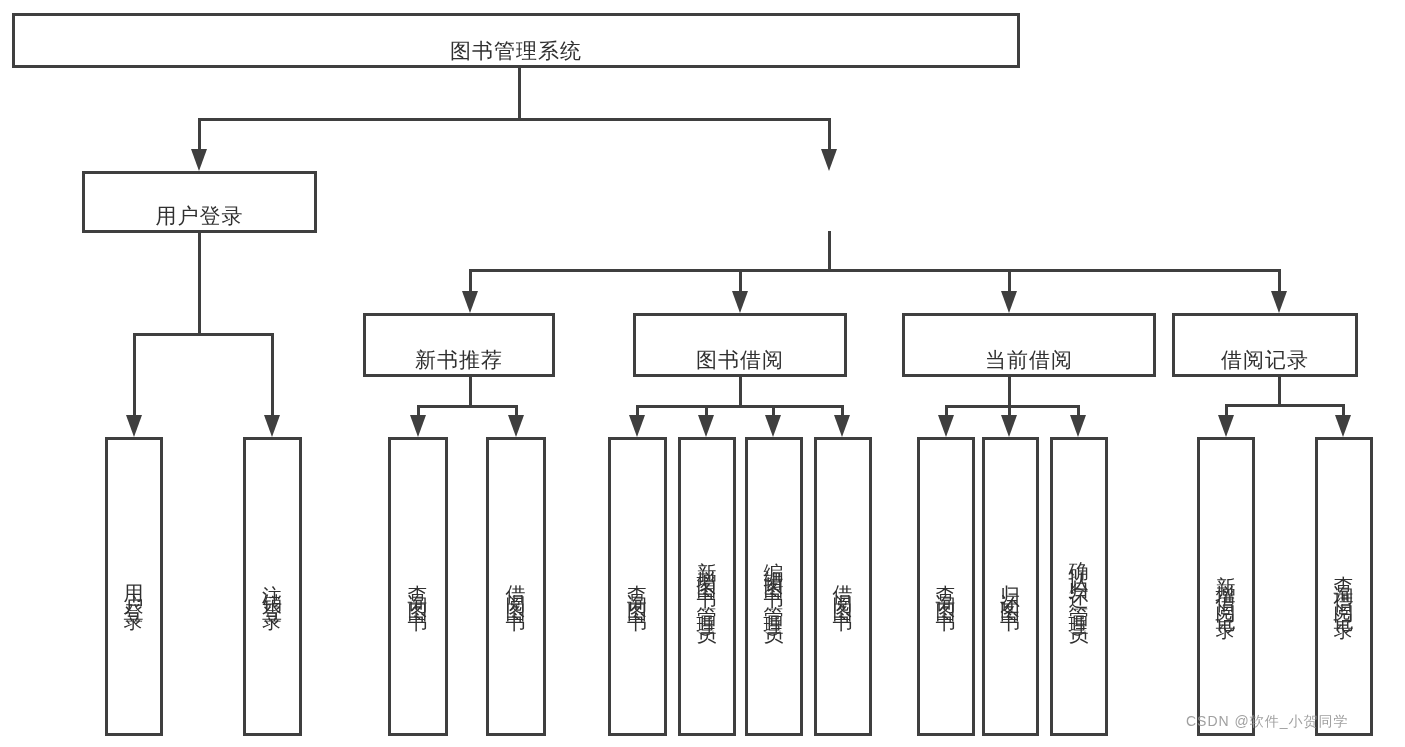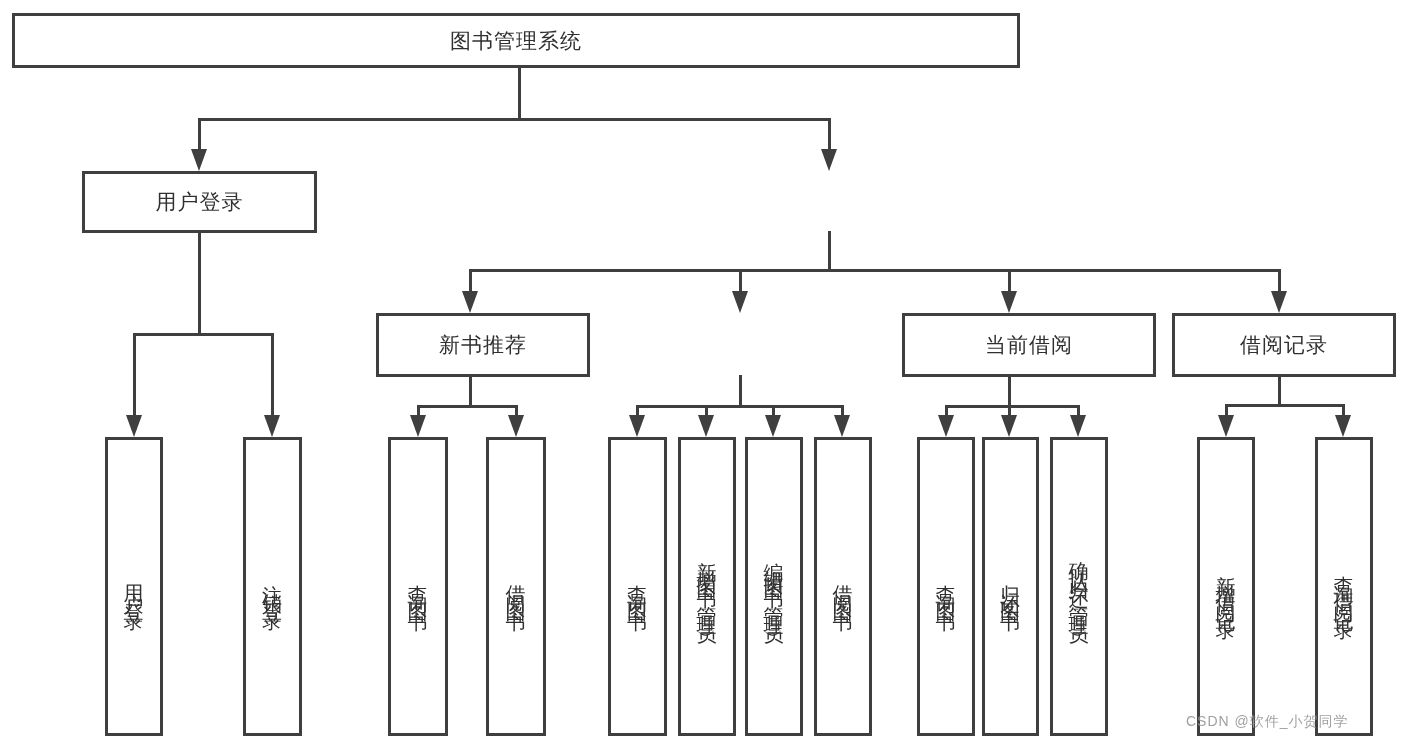--- a/index.html
+++ b/index.html
@@ -2,21 +2,21 @@
 <html><head>
 <meta charset="utf-8">
 <style>
   html,body{margin:0;padding:0;background:#ffffff;}
   .canvas{
     position:relative;width:1405px;height:747px;background:#ffffff;overflow:hidden;
     font-family:"Liberation Sans","DejaVu Sans",sans-serif;color:#303030;
   }
   .hbox{
     position:absolute;box-sizing:border-box;border:3px solid #3f3f3f;background:#ffffff;
-    display:flex;align-items:center;justify-content:center;
+    display:flex;align-items:flex-end;justify-content:center;
     font-size:21px;letter-spacing:1px;color:#303030;
   }
   .vbox{
     position:absolute;box-sizing:border-box;border:3px solid #3f3f3f;background:#ffffff;
     display:flex;align-items:center;justify-content:center;
     top:437px;height:299px;
   }
   .vtext{
     writing-mode:vertical-rl;text-orientation:mixed;
     font-size:20px;line-height:1;letter-spacing:9px;color:#303030;
@@ -73,27 +73,30 @@
   <div class="line hline" style="left:469px;top:269px;width:812px"></div>
   <div class="line vline" style="left:469px;top:269px;height:25px"></div>
   <div class="arrow" style="left:462px;top:291px"></div>
   <div class="line vline" style="left:739px;top:269px;height:25px"></div>
   <div class="arrow" style="left:732px;top:291px"></div>
   <div class="line vline" style="left:1008px;top:269px;height:25px"></div>
   <div class="arrow" style="left:1001px;top:291px"></div>
   <div class="line vline" style="left:1278px;top:269px;height:25px"></div>
   <div class="arrow" style="left:1271px;top:291px"></div>
 
-  <div class="hbox" style="left:376px;top:313px;width:214px;height:64px">
+  <div class="hbox" style="left:363px;top:313px;width:192px;height:64px">
     <span>新书推荐</span>
+  </div>
+  <div class="hbox" style="left:633px;top:313px;width:214px;height:64px">
+    <span>图书借阅</span>
   </div>
   <div class="hbox" style="left:902px;top:313px;width:254px;height:64px">
     <span>当前借阅</span>
   </div>
-  <div class="hbox" style="left:1172px;top:313px;width:224px;height:64px">
+  <div class="hbox" style="left:1172px;top:313px;width:186px;height:64px">
     <span>借阅记录</span>
   </div>
 
   <div class="line vline" style="left:469px;top:375px;height:33px"></div>
   <div class="line hline" style="left:417px;top:405px;width:101px"></div>
   <div class="line vline" style="left:417px;top:405px;height:13px"></div>
   <div class="arrow" style="left:410px;top:415px"></div>
   <div class="line vline" style="left:515px;top:405px;height:13px"></div>
   <div class="arrow" style="left:508px;top:415px"></div>
 

